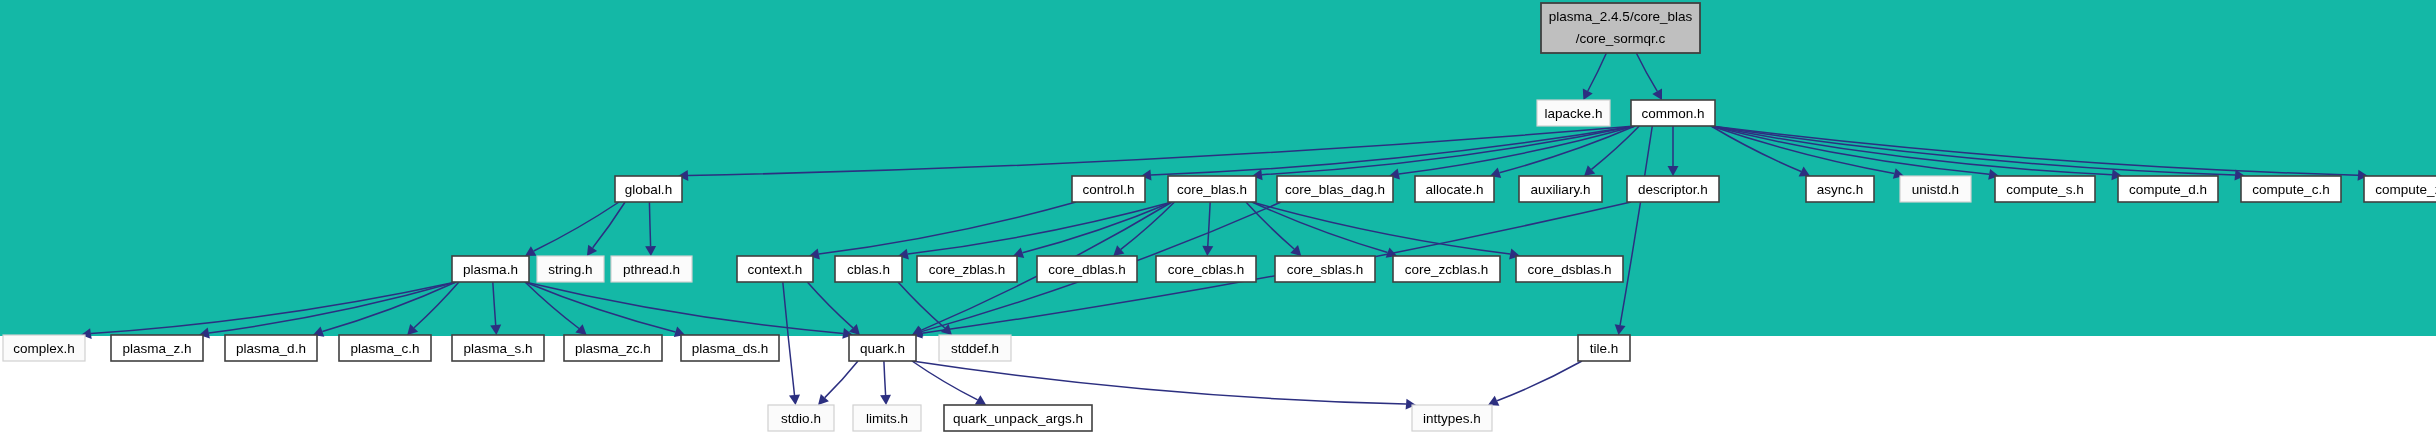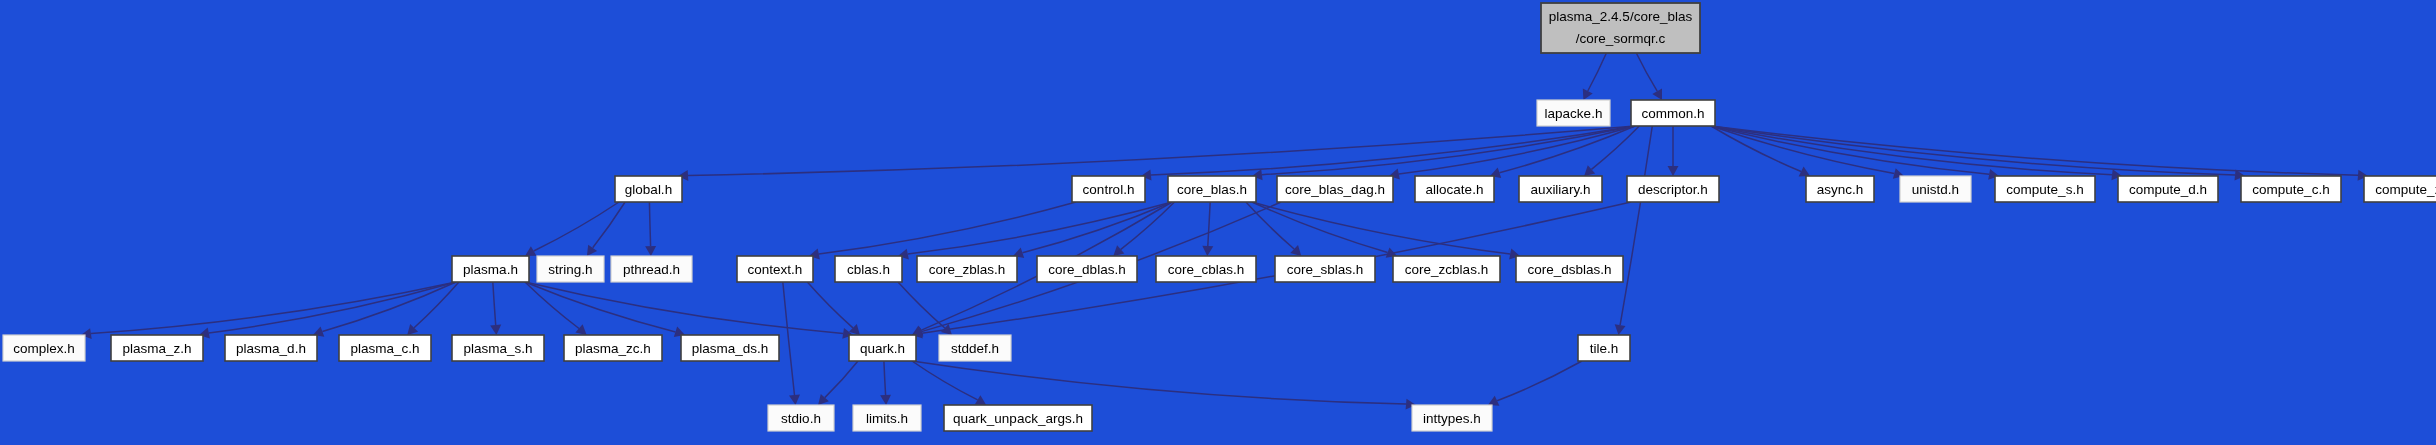--- a/index.html
+++ b/index.html
@@ -9,22 +9,22 @@
   }
   body {
     width: 2436px;
     height: 445px;
     overflow: hidden;
     font-family: "Liberation Sans", sans-serif;
   }
   #graph-root {
     position: relative;
     width: 2436px;
-    height: 445px;
-    background: #1d4ed8;
+    height: 336px;
+    background: #14b8a6;
   }
   svg#graph-svg {
     position: absolute;
     left: 0;
     top: 0;
     width: 2436px;
     height: 445px;
     display: block;
   }
   .node-box {

